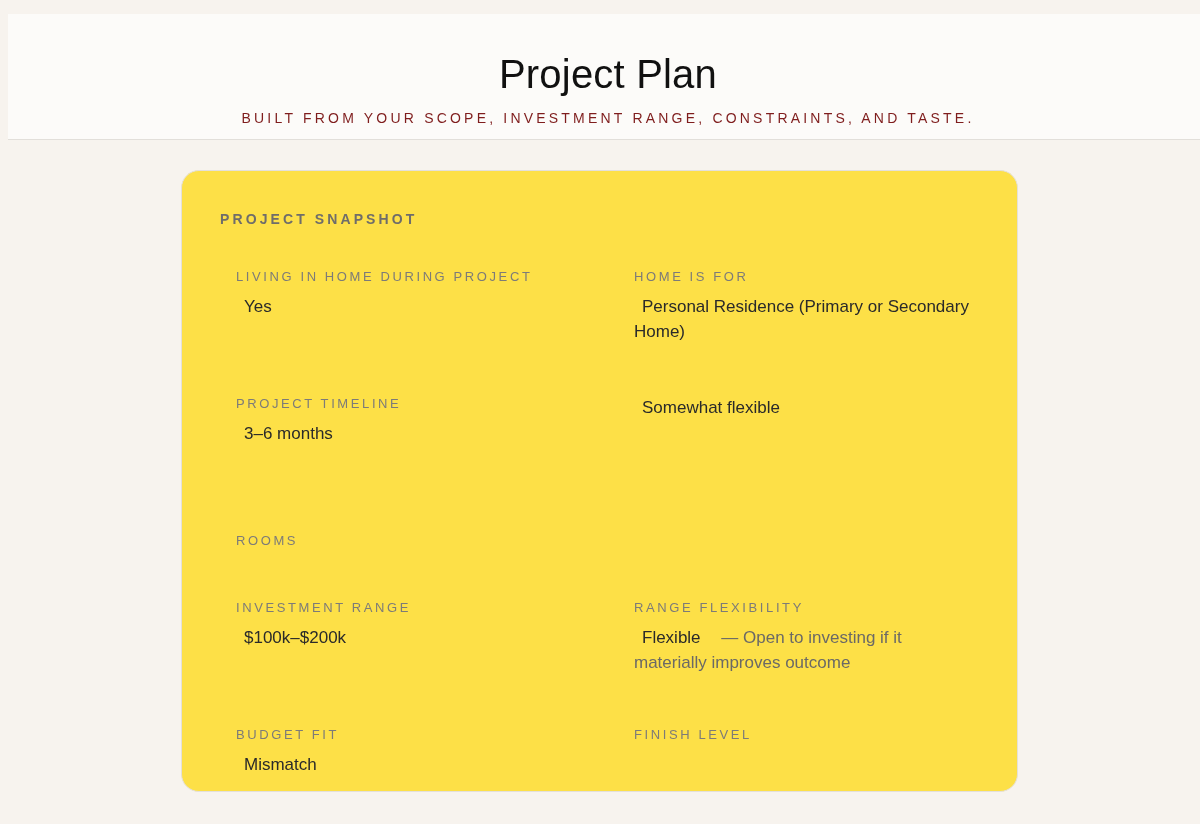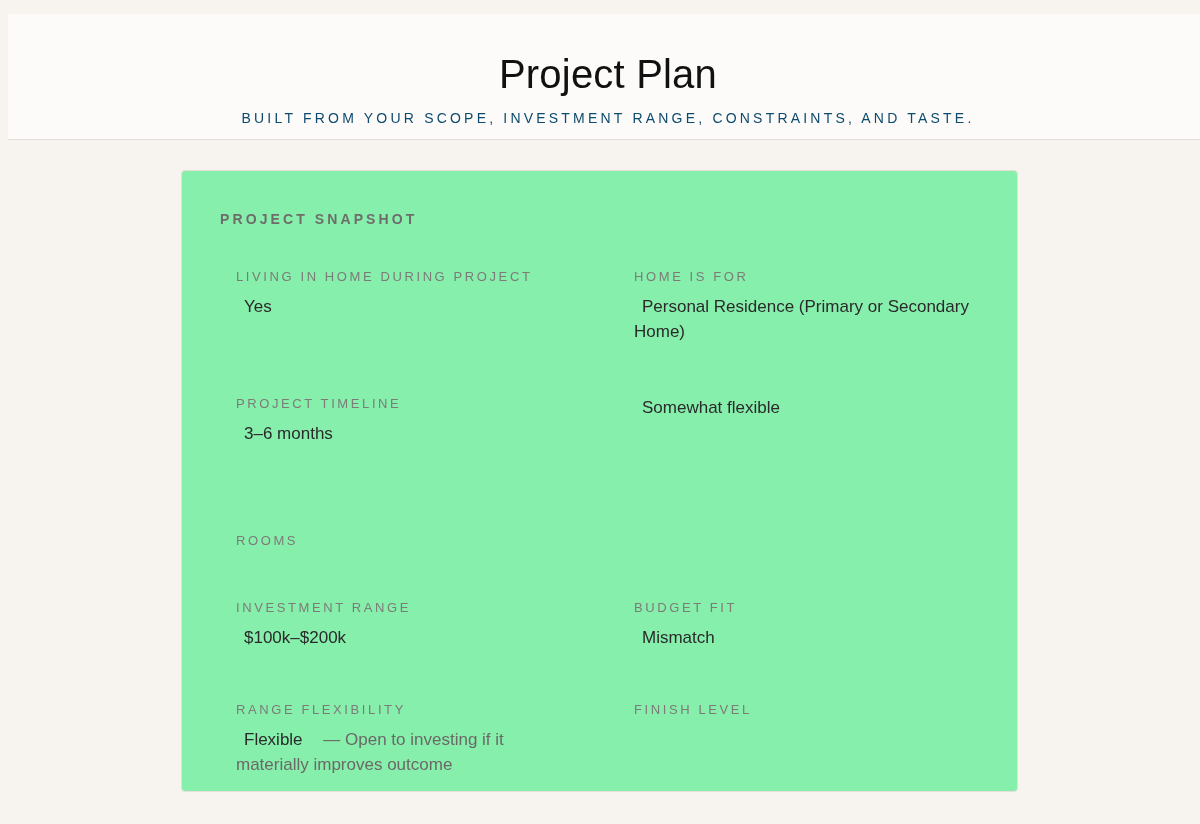--- a/index.html
+++ b/index.html
@@ -15,28 +15,28 @@
     border-bottom: 1px solid #e2dfda;
     text-align: center;
   }
   .page-title {
     position: absolute; left: 0; right: 0; top: 28px;
     font-size: 40px; line-height: 48px; font-weight: 400; color: #111;
     letter-spacing: 0.2px;
   }
   .page-subtitle {
     position: absolute; left: 0; right: 0; top: 87px;
-    font-size: 14px; line-height: 18px; color: #0c4a6e;
+    font-size: 14px; line-height: 18px; color: #7f1d1d;
     letter-spacing: 3.2px; text-transform: uppercase;
   }
   .card {
     position: absolute; left: 173px; top: 162px; width: 837px; height: 622px;
-    background: #86efac;
+    background: #fde047;
     border: 1px solid #e4e0da;
-    border-radius: 4px;
+    border-radius: 18px;
     padding: 31px 30px 30px 30px;
   }
   .section-title {
     font-size: 14px; line-height: 18px; font-weight: 700; color: #6f6d6a;
     letter-spacing: 3.1px; text-transform: uppercase;
     margin-bottom: 24px;
   }
   .grid {
     display: grid;
     grid-template-columns: 374px 374px;
@@ -88,25 +88,25 @@
 
     <div class="field full">
       <div class="field-label">Rooms</div>
     </div>
 
     <div class="field">
       <div class="field-label">Investment range</div>
       <div class="field-value"><span>$100k–$200k</span></div>
     </div>
     <div class="field">
-      <div class="field-label">Budget fit</div>
-      <div class="field-value"><span>Mismatch</span></div>
+      <div class="field-label">Range flexibility</div>
+      <div class="field-value"><span>Flexible</span><span class="desc"> — Open to investing if it materially improves outcome</span></div>
     </div>
 
     <div class="field">
-      <div class="field-label">Range flexibility</div>
-      <div class="field-value"><span>Flexible</span><span class="desc"> — Open to investing if it materially improves outcome</span></div>
+      <div class="field-label">Budget fit</div>
+      <div class="field-value"><span>Mismatch</span></div>
     </div>
     <div class="field">
       <div class="field-label">Finish level</div>
     </div>
   </div>
 </section>
 
 </body></html>

